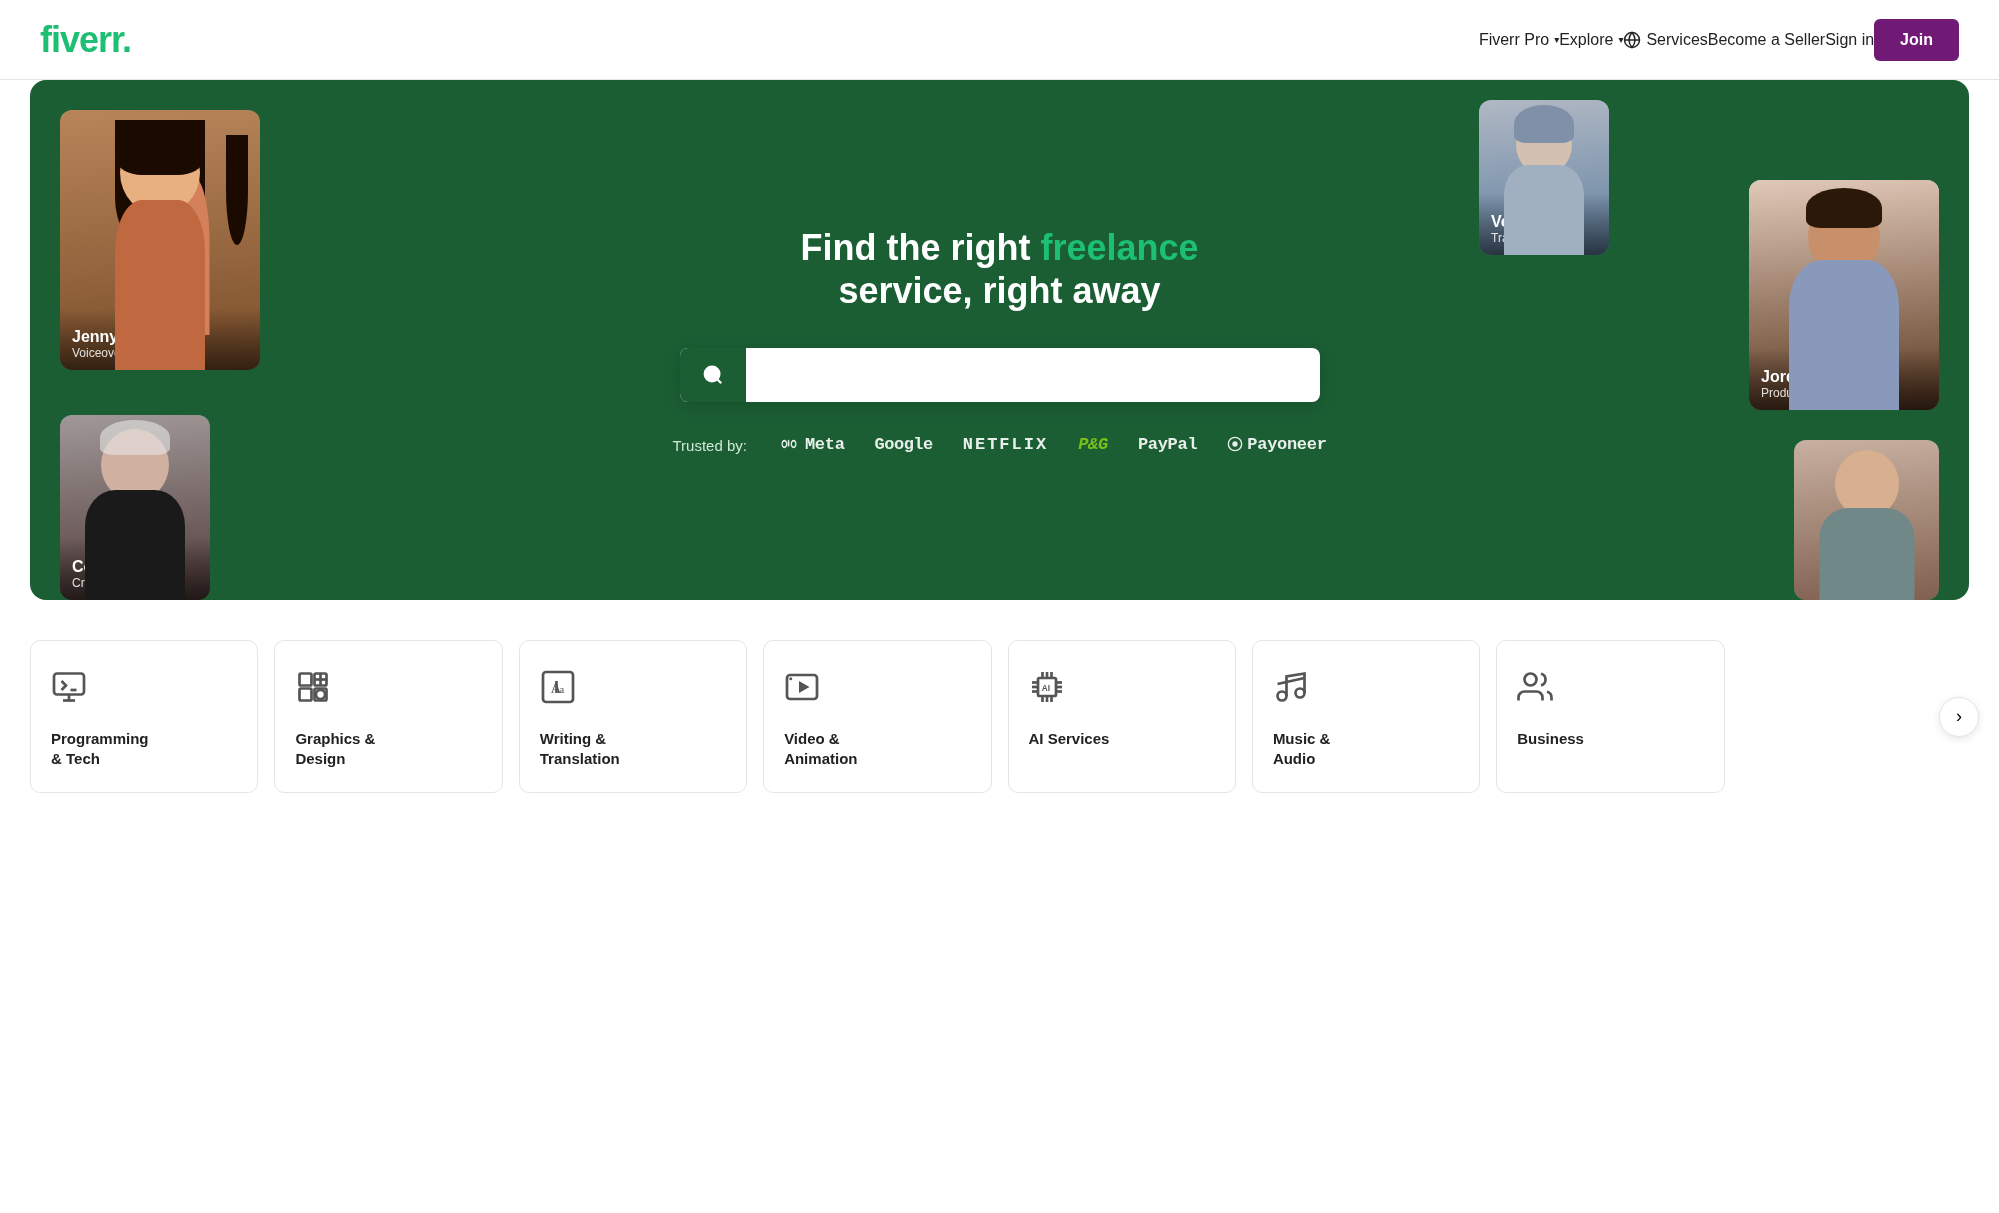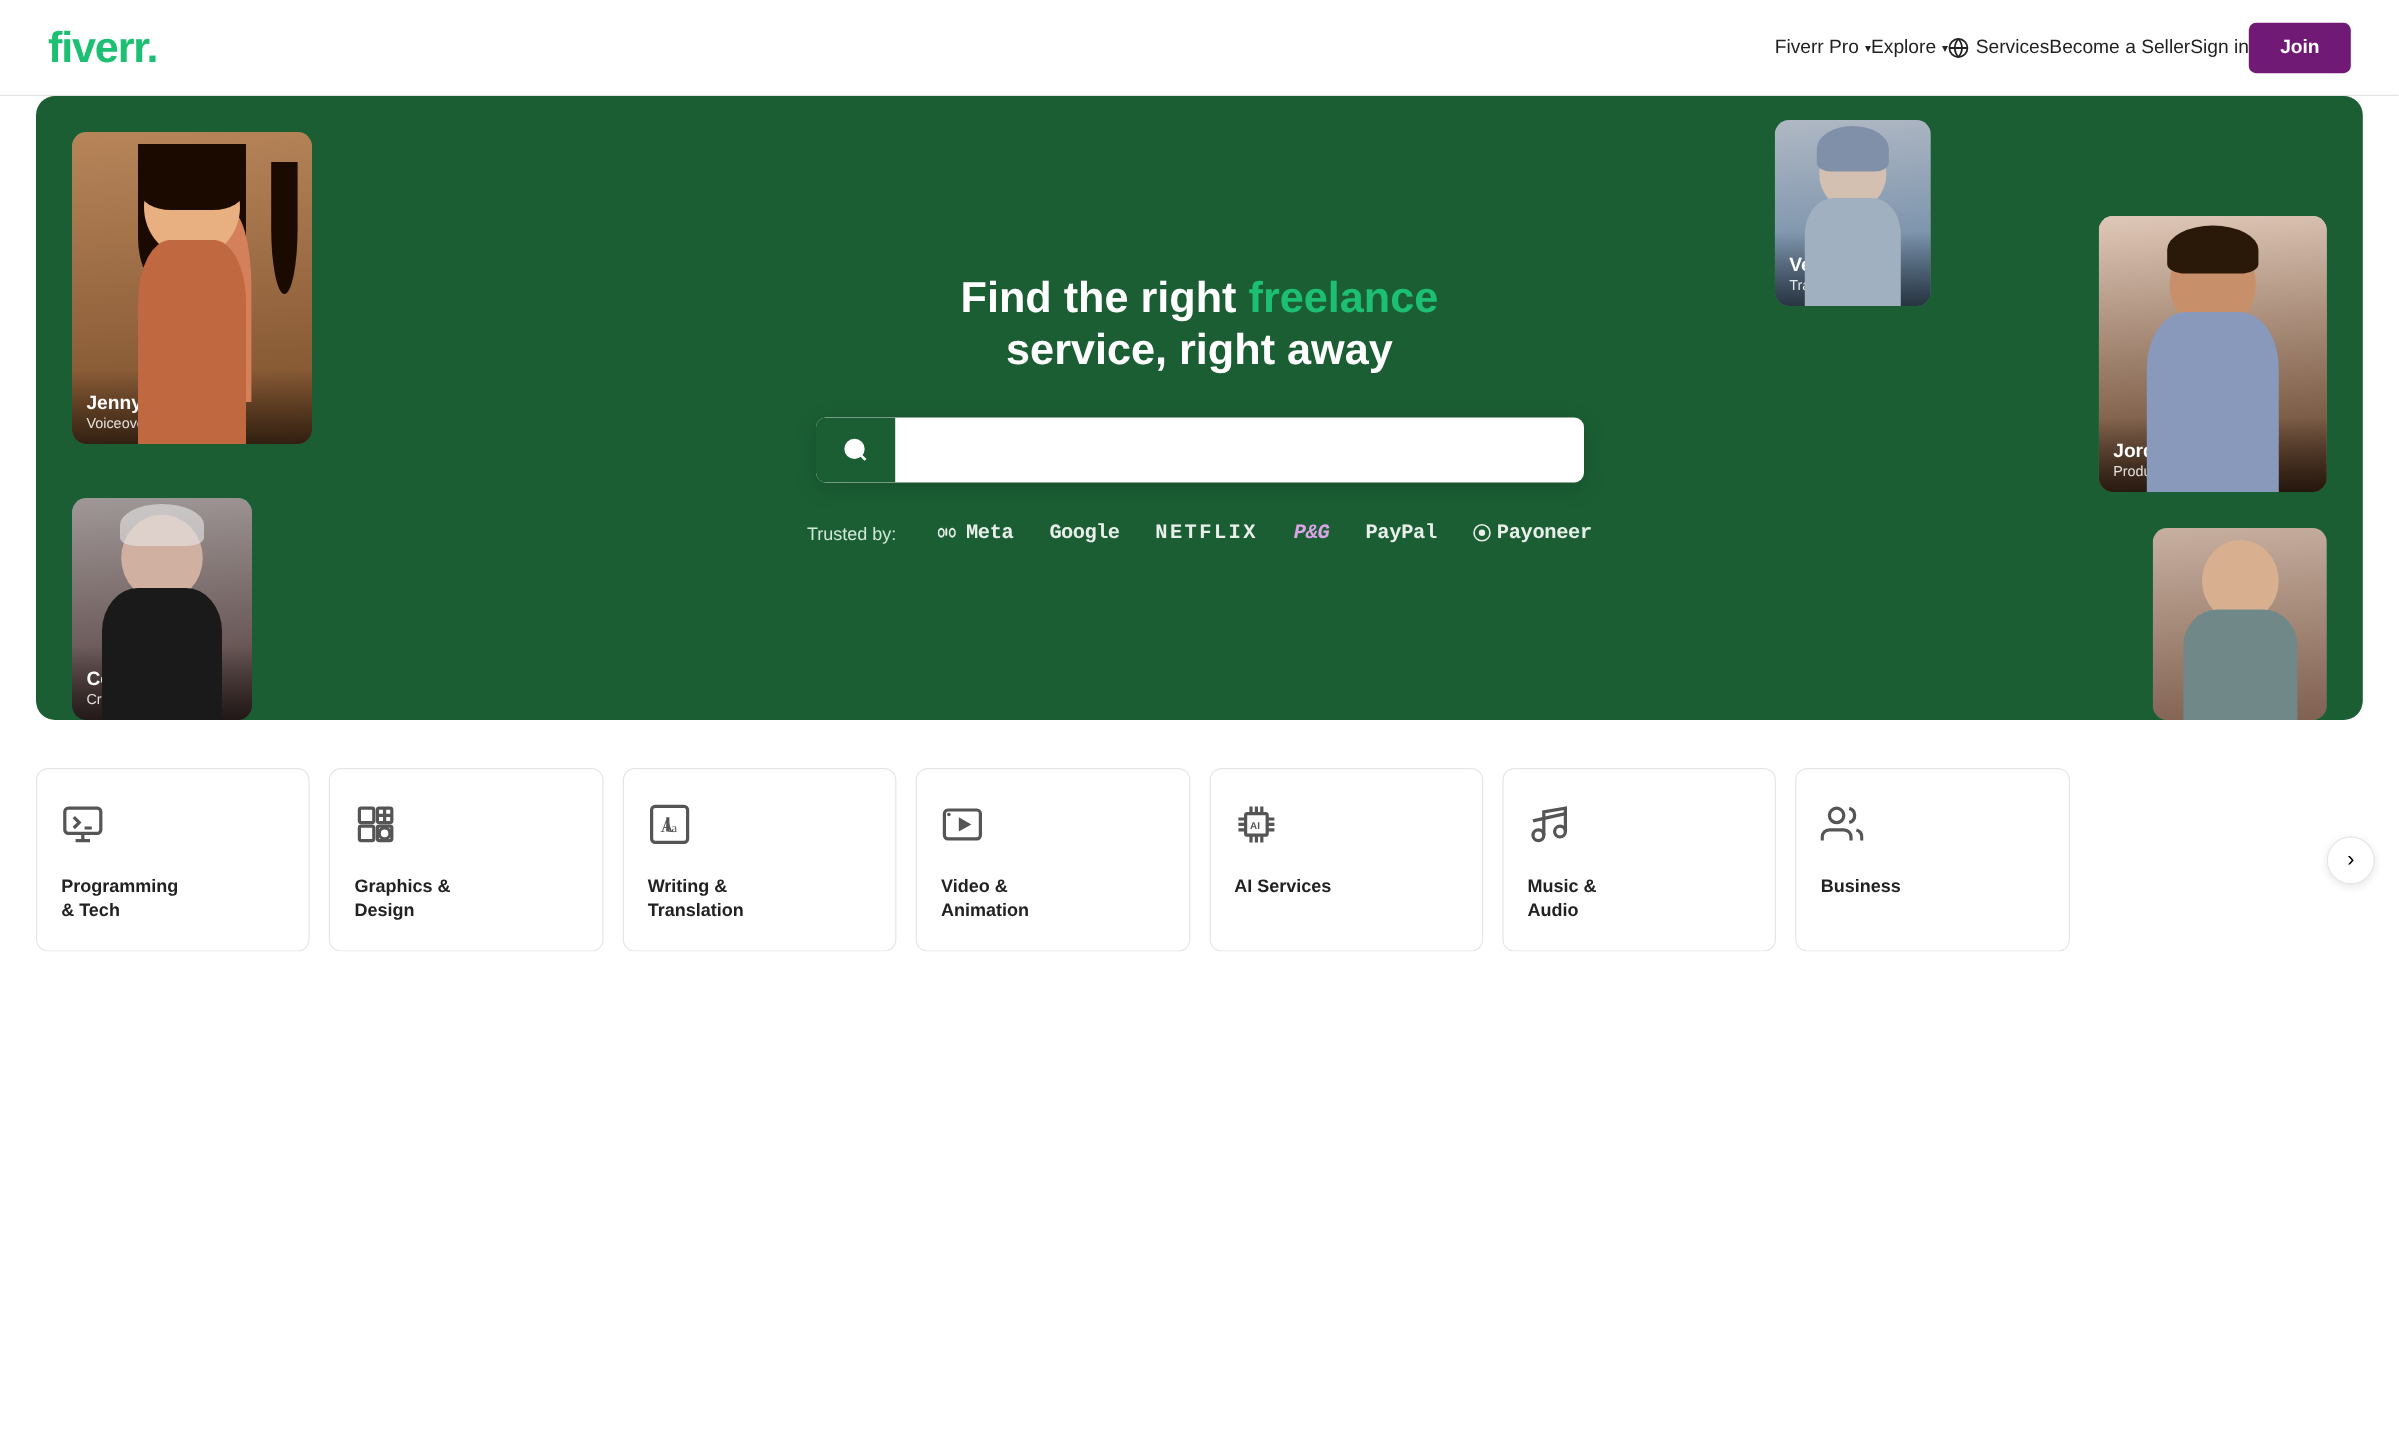--- a/index.html
+++ b/index.html
@@ -346,21 +346,21 @@
           <svg width="20" height="20" viewBox="0 0 24 24" fill="white">
               <path d="M6.5 7C4.6 7 3 9.2 3 12s1.6 5 3.5 5 3.5-2.2 3.5-5-1.6-5-3.5-5zm0 8c-1.1 0-2-1.3-2-3s.9-3 2-3 2 1.3 2 3-.9 3-2 3zm11-8c-1.9 0-3.5 2.2-3.5 5s1.6 5 3.5 5 3.5-2.2 3.5-5-1.6-5-3.5-5zm0 8c-1.1 0-2-1.3-2-3s.9-3 2-3 2 1.3 2 3-.9 3-2 3zm-5.5-8c-1 0-1.5 1-1.5 3v4c0 .6.4 1 .5 1H12c.1 0 .5-.4.5-1V10c0-2-.5-3-1.5-3z"></path>
             </svg>
           <span style="color:#fff;font-weight:700;font-size:17px;">Meta</span>
         </div>
 
         <div class="brand-logo" style="color:#fff;font-weight:600;font-size:17px;opacity:0.9;letter-spacing:-0.5px;">Google</div>
 
         <div class="brand-logo" style="color:#fff;font-weight:900;font-size:17px;letter-spacing:2px;">NETFLIX</div>
 
-        <div class="brand-logo" style="color:#f0abfc;font-weight:700;font-size:17px;font-style:italic;">P&amp;G</div>
+        <div class="brand-logo" style="color:#84cc16;font-weight:700;font-size:17px;font-style:italic;">P&amp;G</div>
 
         <div class="brand-logo" style="color:#fff;font-weight:700;font-size:17px;">PayPal</div>
 
         <div class="brand-logo" style="display:flex;align-items:center;gap:4px;">
           <svg width="16" height="16" viewBox="0 0 24 24">
               <circle cx="12" cy="12" r="10" fill="none" stroke="white" stroke-width="2"></circle>
               <circle cx="12" cy="12" r="4" fill="white"></circle>
             </svg>
           <span style="color:#fff;font-weight:700;font-size:17px;">Payoneer</span>
         </div>

